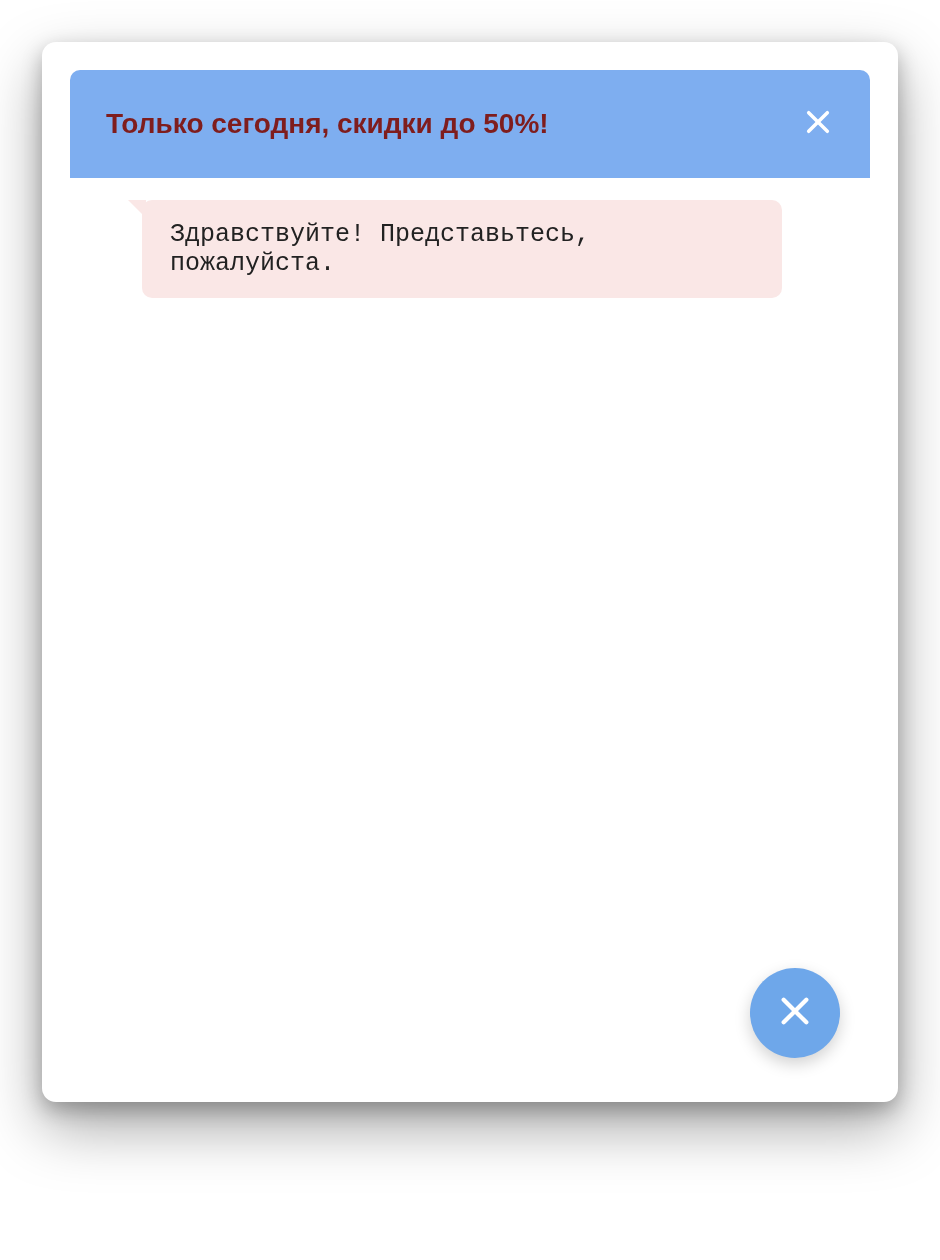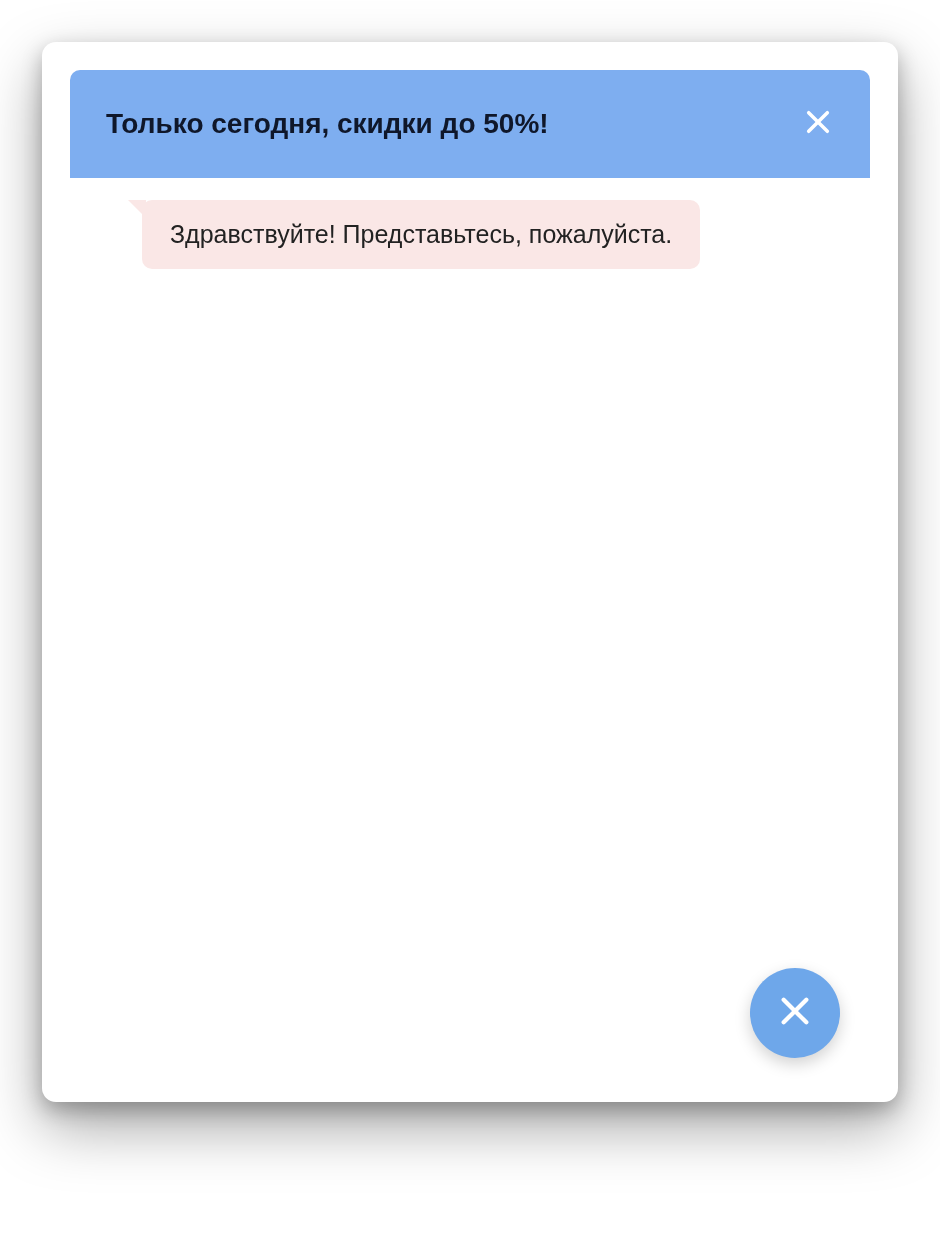--- a/index.html
+++ b/index.html
@@ -26,21 +26,21 @@
     position: absolute;
     left: 28px;
     top: 28px;
     width: 800px;
     background: #ffffff;
     border-radius: 10px;
   }
 
   .header {
     background: #7eaef0;
-    color: #0f172a;
+    color: #7f1d1d;
     border-top-left-radius: 10px;
     border-top-right-radius: 10px;
     height: 108px;
     display: flex;
     align-items: center;
     justify-content: space-between;
     padding: 12px 36px;
     text-align: center;
   }
   .header-title {
@@ -50,20 +50,21 @@
   .close-x {
     width: 32px; height: 32px;
     cursor: pointer;
     display: flex; align-items: center; justify-content: center;
   }
   .close-x svg { width: 28px; height: 28px; }
 
   .bubble-wrap {
     padding: 22px 36px 10px 72px;
     position: relative;
+    font-family: Liberation Mono, monospace;
   }
   .bubble {
     background: #fae7e6;
     color: #222;
     font-size: 25px;
     padding: 20px 28px;
     border-radius: 10px;
     position: relative;
     display: inline-block;
     max-width: 640px;

